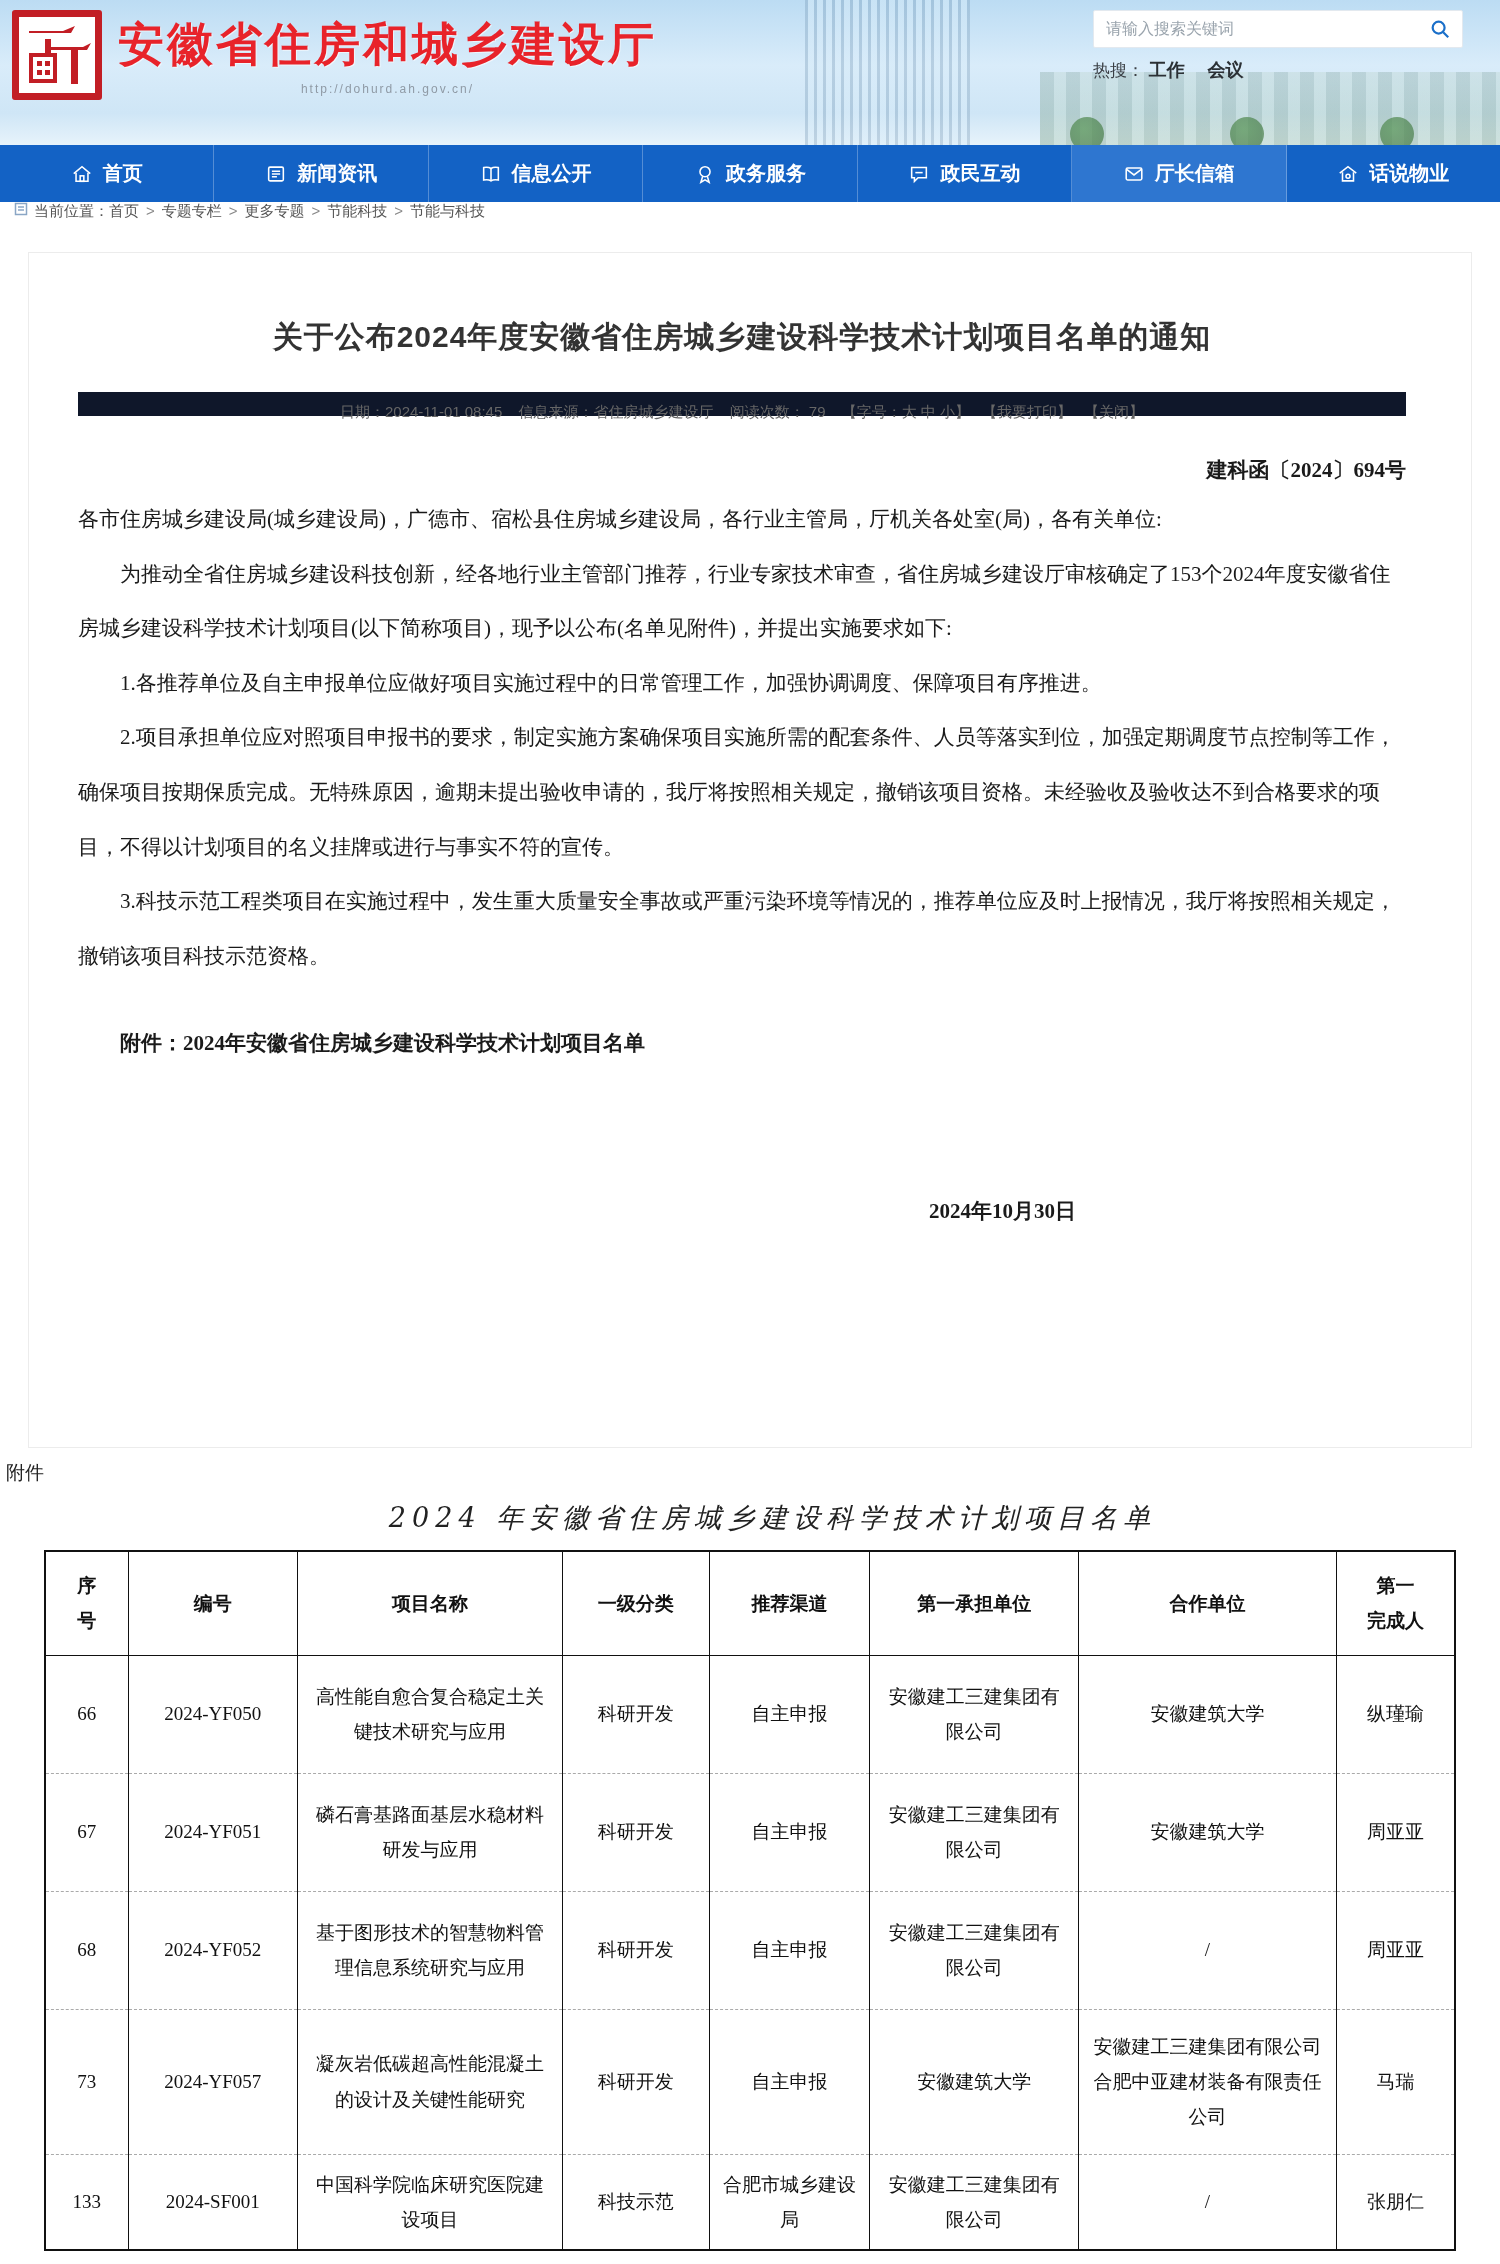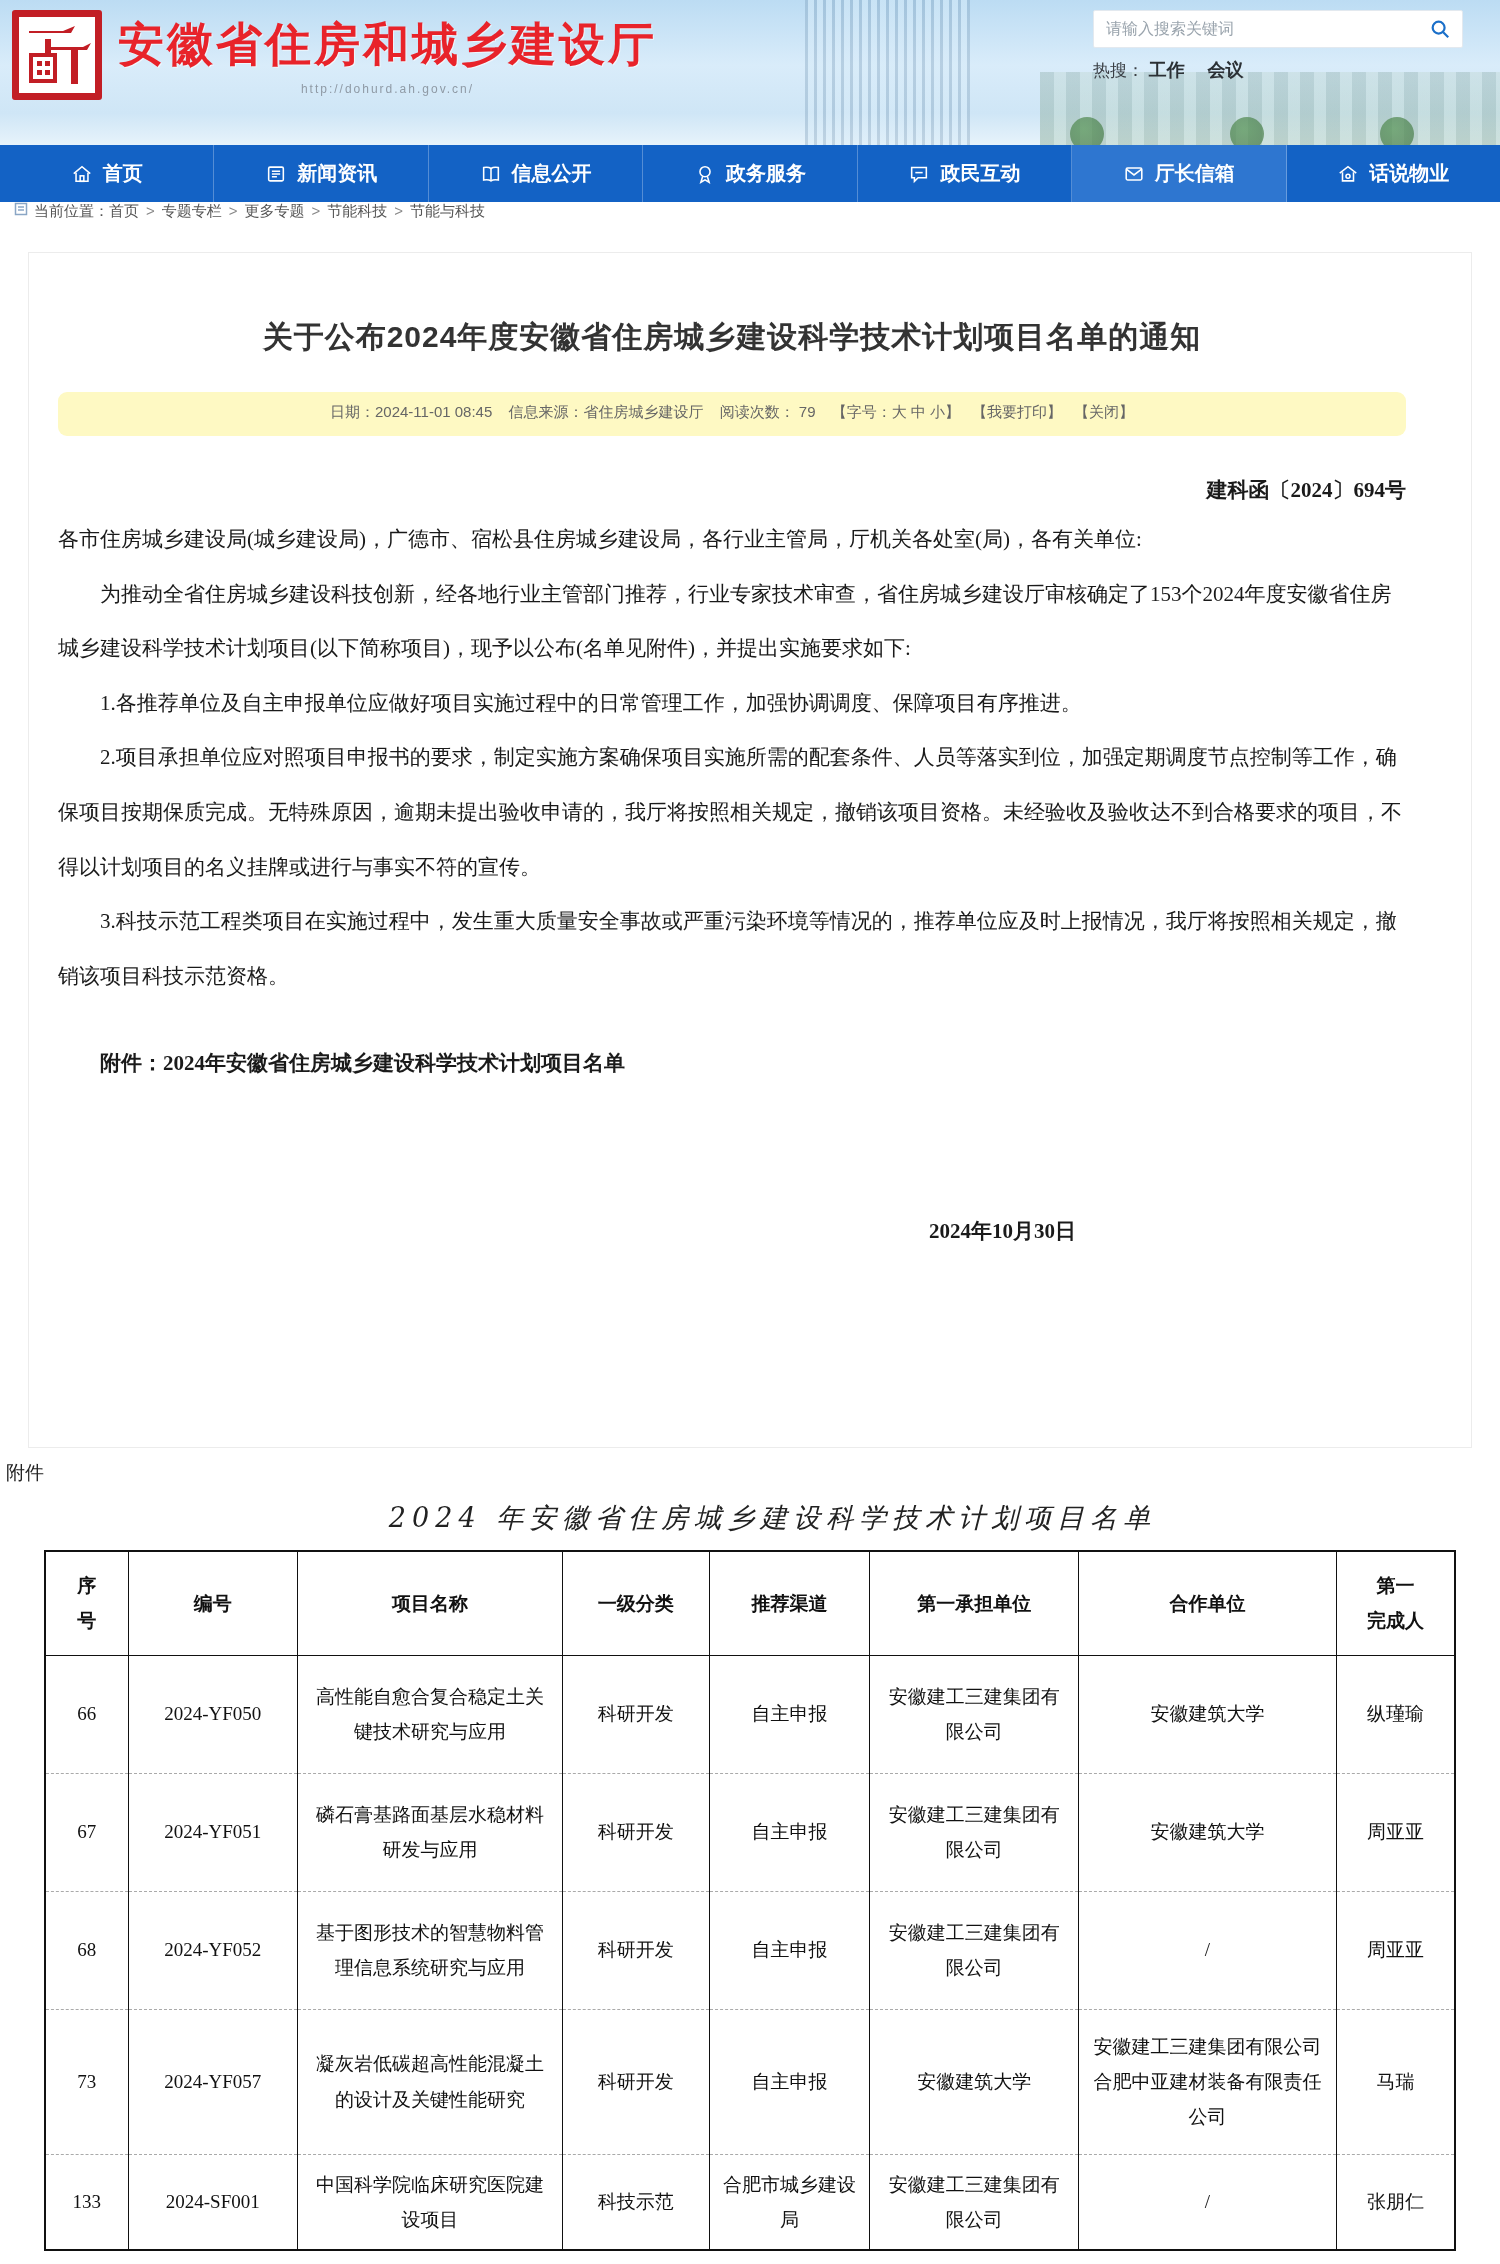--- a/index.html
+++ b/index.html
@@ -65,28 +65,28 @@
   .nav-item.lit { background:#2e76d0; }
   .nav-item svg { display:block; }
   
   .crumb-row { height:50px; display:flex; align-items:flex-start; padding-left:14px; font-size:15px; color:#555; background:#fff; }
   .crumb-row .crumb-ico { margin-right:6px; display:flex; }
   .crumb-sep { margin:0 7px; color:#888; }
   .crumb-item { color:#555; cursor:pointer; }
   
   .card {
     margin:0 28px; border:1px solid #ececec; background:#fff;
-    padding:64px 65px 26px 29px; min-height:1196px;
+    padding:64px 65px 26px 49px; min-height:1196px;
   }
   .art-title {
     text-align:center; font-size:30px; font-weight:bold; color:#333; letter-spacing:1px;
   }
   .meta-bar {
-    margin-top:34px; background:#fef9c3; height:44px; line-height:40px;
-    text-align:center; font-size:15px; color:#666;border-radius:9px;
+    margin-top:34px; background:#0f172a; height:24px; line-height:40px;
+    text-align:center; font-size:15px; color:#666;
   }
   .meta-bar span { margin:0 6px; }
   .meta-bar .act { cursor:pointer; }
   .doc-number {
     margin-top:40px; text-align:right; font-size:21px; font-weight:bold; color:#1a1a1a;
     font-family:"Liberation Serif",serif;
   }
   .doc-body { margin-top:8px; font-size:21px; color:#1a1a1a; font-family:"Liberation Serif",serif; }
   .doc-body p { line-height:2.6; }
   .doc-body p.indent { text-indent:2em; }

